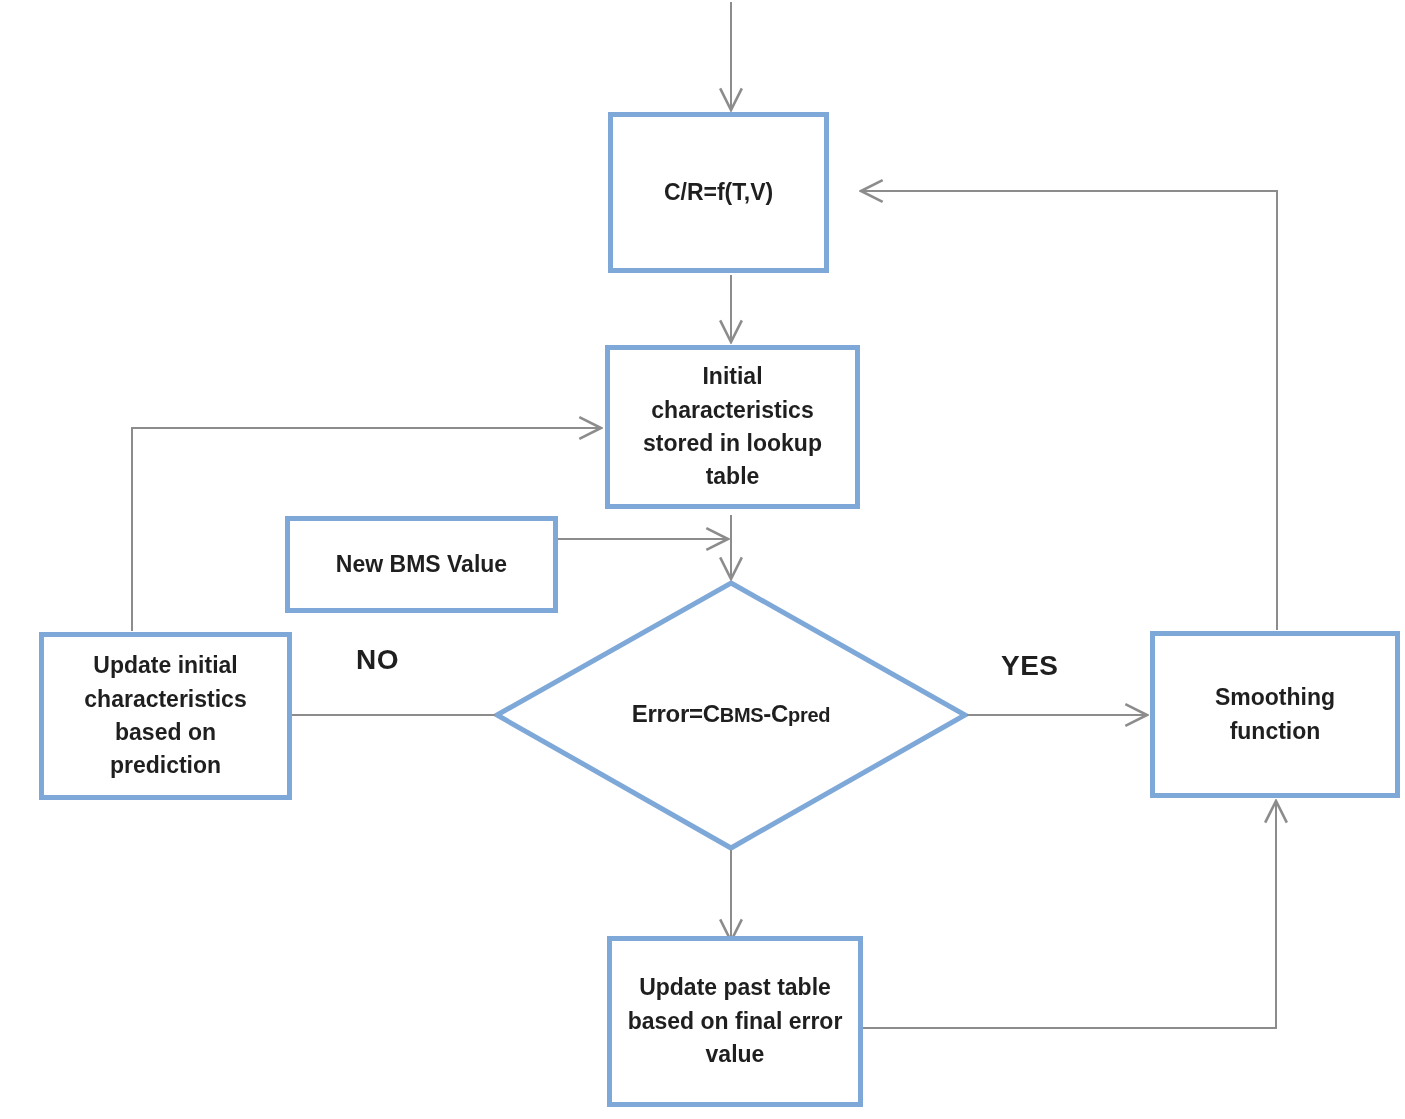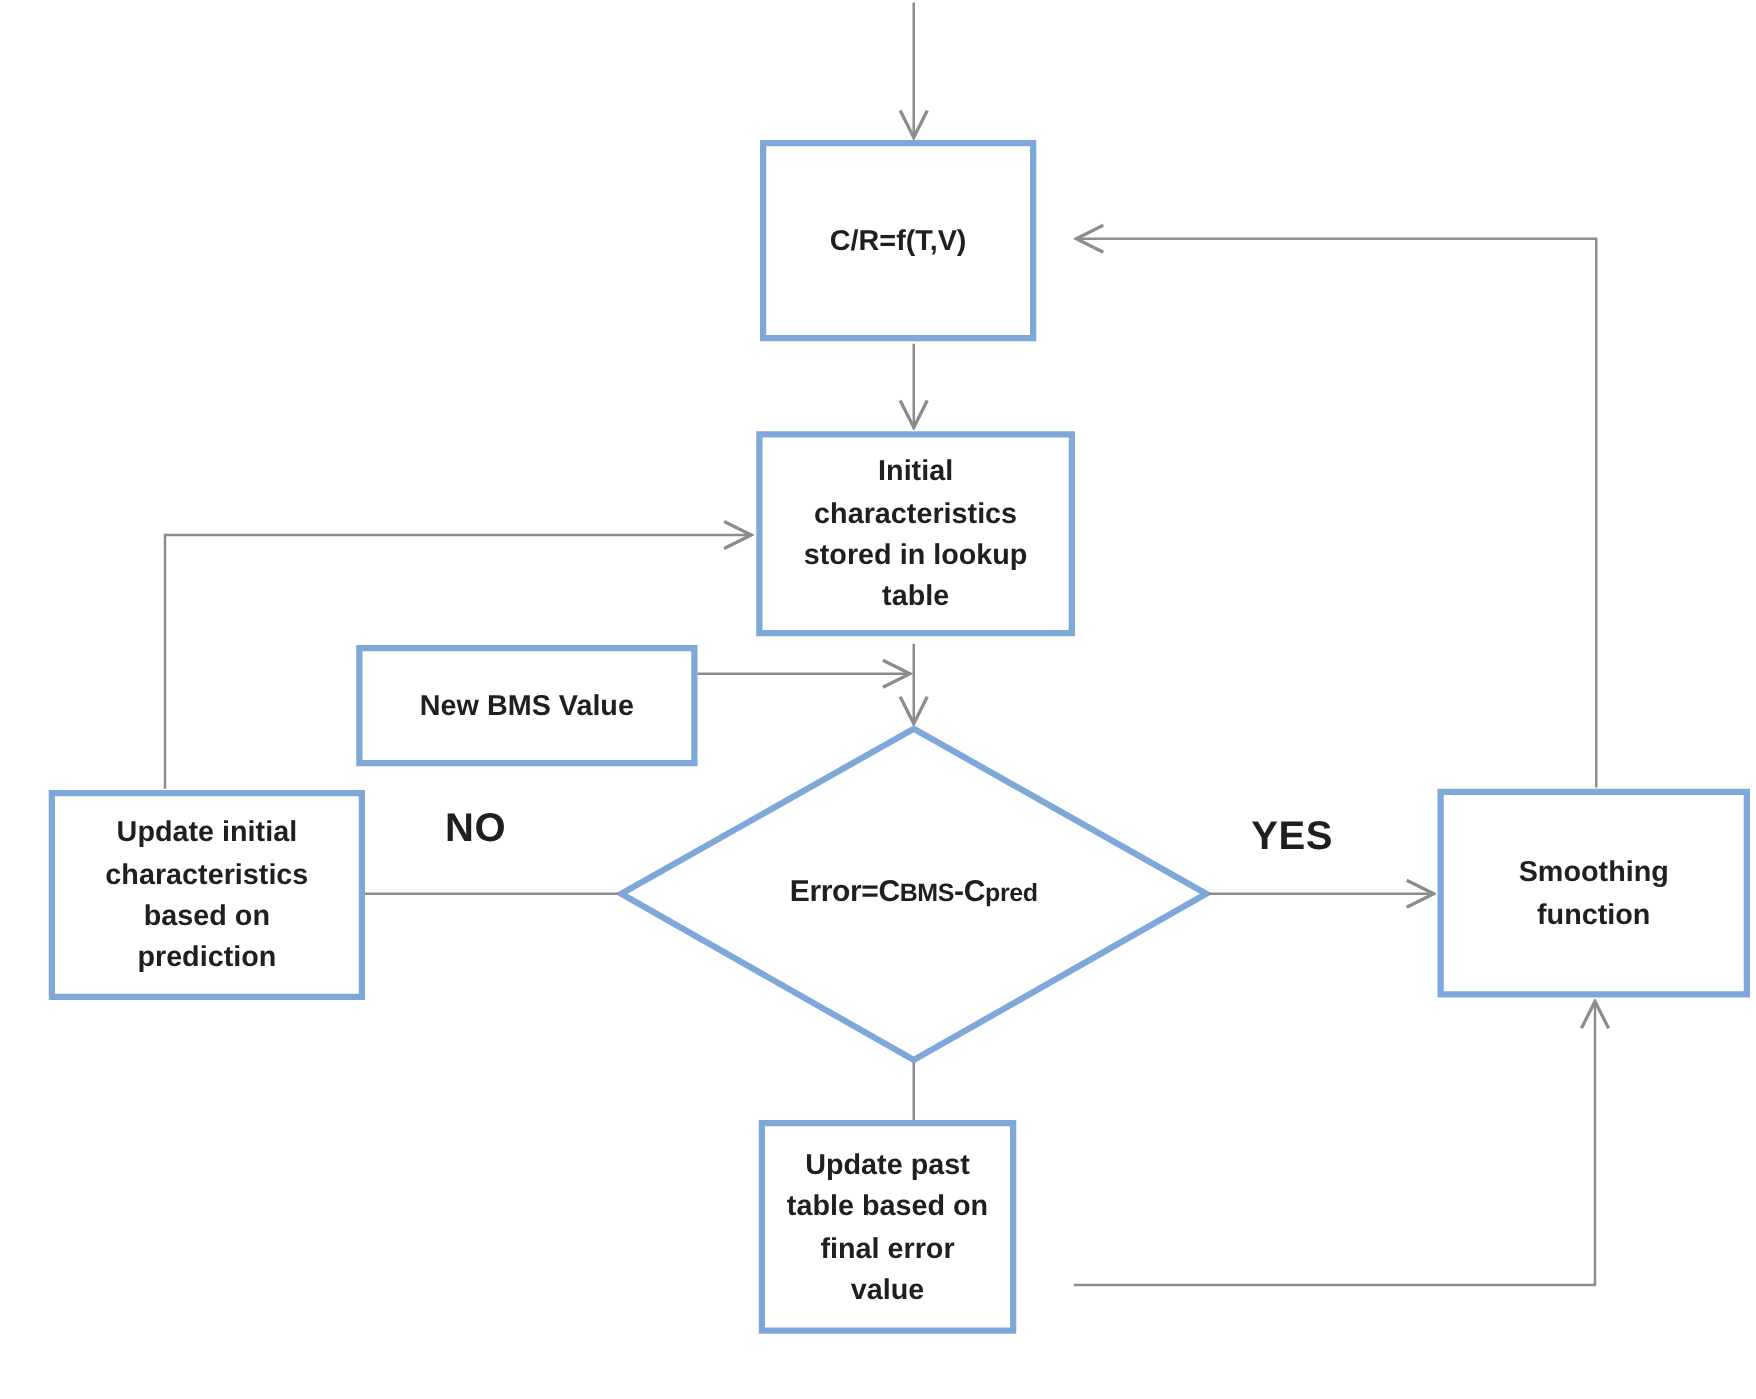--- a/index.html
+++ b/index.html
@@ -38,21 +38,21 @@
     font-weight:bold;
     font-size:24px;
     color:var(--text);
     letter-spacing:-0.3px;
     white-space:nowrap;
   }
   .decision-label .small{font-size:20px;}
   .edge-label{
     position:absolute;
     font-weight:bold;
-    font-size:32px;
+    font-size:28px;
     color:var(--text);
     letter-spacing:0.5px;
   }
 </style>
 </head>
 <body>
 
 <div class="canvas">
 
   <svg class="wires" width="1405" height="1119" viewBox="0 0 1405 1119">
@@ -98,21 +98,21 @@
   </div>
 
   <div class="node" style="left:3px;top:632px;width:253px;height:168px;margin-left:36px;">
     <span>Update initial characteristics based on prediction</span>
   </div>
 
   <div class="node" style="left:1150px;top:631px;width:250px;height:167px;">
     <span>Smoothing function</span>
   </div>
 
-  <div class="node" style="left:607px;top:896px;width:206px;height:171px;">
+  <div class="node" style="left:607px;top:936px;width:256px;height:171px;">
     <span>Update past table based on final error value</span>
   </div>
 
   <div class="decision-label" style="left:551px;top:700px;width:360px;">
     <span>Error=C</span><span class="small">BMS</span><span>-C</span><span class="small">pred</span>
   </div>
 
   <div class="edge-label" style="left:356px;top:644px;">NO</div>
   <div class="edge-label" style="left:1001px;top:650px;">YES</div>
 

